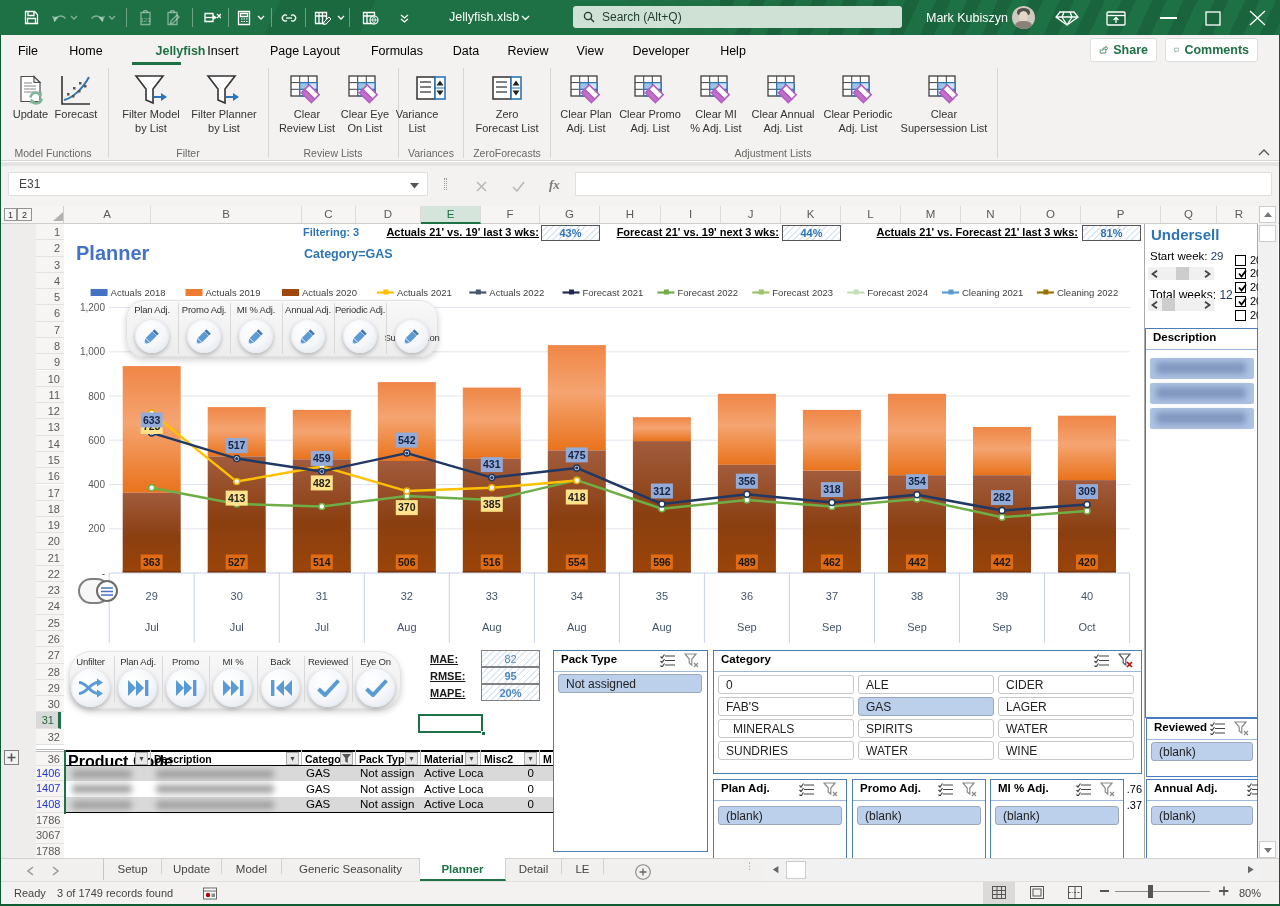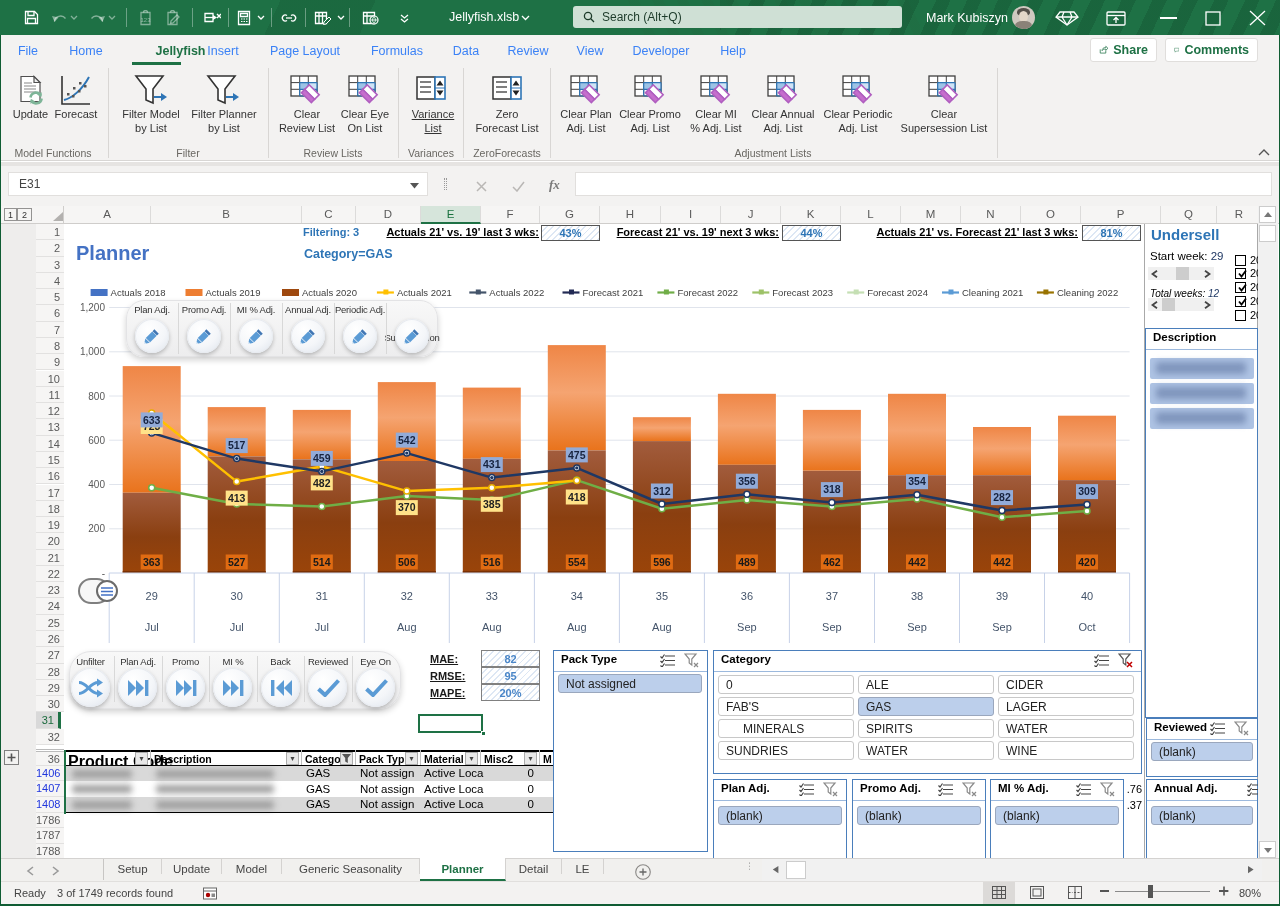--- a/index.html
+++ b/index.html
@@ -14,21 +14,21 @@
  repeating-linear-gradient(64deg, rgba(34,104,64,.28) 0 10px, transparent 10px 22px);
  background-size: 560px 35px, 380px 35px, 300px 35px;
  background-position: right top, 130px 0, 620px 0;
  background-repeat: no-repeat;
 }
 #wbname{color:#fff;font-size:12.5px;}
 #searchpill{left:573px;top:6px;width:329px;height:22px;background:#cfe0d5;border-radius:3px;color:#1d3b2a;font-size:12px;display:flex;align-items:center;}
 #account{color:#fff;font-size:12.5px;}
 
 #menubar{left:0;top:35px;width:1280px;height:30px;background:#f3f2f1;}
-.mtab{position:absolute;top:0;height:27px;line-height:27px;font-size:12.5px;color:#3b82f6;text-align:center;}
+.mtab{position:absolute;top:0;height:27px;line-height:27px;font-size:12.5px;color:#000000;text-align:center;}
 .mtab.active{color:#1e7145;font-weight:bold;margin-left:24px;}
 #jfline{left:132px;top:62px;width:49px;height:3px;background:#1e7145;}
 .pillbtn{position:absolute;top:3px;height:24px;background:#fff;border:1px solid #e0dedc;border-radius:3px;display:flex;align-items:center;color:#1e7145;font-size:12.5px;font-weight:bold;padding:0 8px;}
 
 #ribbon{left:0;top:65px;width:1280px;height:96px;background:#f3f2f1;border-bottom:1px solid #d8d6d4;}
 #ribbonstrip{left:0;top:162px;width:1280px;height:4px;background:#e6e4e2;}
 .rsep{position:absolute;top:3px;width:1px;height:90px;background:#d8d6d4;}
 .rlbl{position:absolute;font-size:11px;color:#333;text-align:center;line-height:14px;}
 .rgrp{position:absolute;top:82px;font-size:10.5px;color:#696762;text-align:center;width:120px;}
 
@@ -263,21 +263,21 @@
     </g>
   </svg>
 <div class="rlbl" style="left:336px;top:107px;width:58px;">Clear Eye<br>On List</div>
 <svg class="abs" style="left:416px;top:76px" width="30" height="26" viewBox="0 0 30 26">
     <rect x="1" y="1" width="18" height="22" fill="#fff" stroke="#333" stroke-width="1.5"></rect>
     <path stroke="#555" stroke-width="1.6" d="M4 6 h11 M4 11 h11 M4 16 h11"></path>
     <rect x="19" y="1" width="10" height="22" fill="#fff" stroke="#2e75b6" stroke-width="1.6"></rect>
     <path stroke="#2e75b6" stroke-width="1" d="M19 12 h10"></path>
     <path fill="#222" d="M20.5 9.5 l3.5 -5 l3.5 5 z M20.5 14.5 l3.5 5 l3.5 -5 z"></path>
   </svg>
-<div class="rlbl" style="left:408px;top:107px;width:50px;text-decoration:underline;">Variance<br>List</div>
+<div class="rlbl" style="left:392px;top:107px;width:50px;">Variance<br>List</div>
 <svg class="abs" style="left:492px;top:76px" width="30" height="26" viewBox="0 0 30 26">
     <rect x="1" y="1" width="18" height="22" fill="#fff" stroke="#333" stroke-width="1.5"></rect>
     <path stroke="#555" stroke-width="1.6" d="M4 6 h11 M4 11 h11 M4 16 h11"></path>
     <rect x="19" y="1" width="10" height="22" fill="#fff" stroke="#2e75b6" stroke-width="1.6"></rect>
     <path stroke="#2e75b6" stroke-width="1" d="M19 12 h10"></path>
     <path fill="#222" d="M20.5 9.5 l3.5 -5 l3.5 5 z M20.5 14.5 l3.5 5 l3.5 -5 z"></path>
   </svg>
 <div class="rlbl" style="left:472px;top:107px;width:70px;">Zero<br>Forecast List</div>
 <svg class="abs" style="left:570px;top:74px" width="34" height="32" viewBox="0 0 34 32">
     <rect x="1" y="2" width="26" height="20" fill="#fff" stroke="#404040" stroke-width="1.3"></rect>
@@ -427,40 +427,40 @@
 <div class="rowhdr" style="top:663.6px;height:16.3px;line-height:16.3px;">28</div>
 <div class="rowhdr" style="top:679.8px;height:16.3px;line-height:16.3px;">29</div>
 <div class="rowhdr" style="top:696.1px;height:16.3px;line-height:16.3px;">30</div>
 <div class="rowhdr" style="top:712.4px;height:16.3px;line-height:16.3px;background:#d9d9d9;color:#1a6a3c;border-right:3px solid #1e7145;width:25px;">31</div>
 <div class="rowhdr" style="top:728.7px;height:16.3px;line-height:16.3px;">32</div>
 <div class="rowhdr" style="top:751.5px;height:14.0px;line-height:14.0px;">36</div>
 <div class="rowhdr" style="top:765.5px;height:15.7px;line-height:15.7px;color:#2036dd;">1406</div>
 <div class="rowhdr" style="top:781.2px;height:15.7px;line-height:15.7px;color:#2036dd;">1407</div>
 <div class="rowhdr" style="top:796.9px;height:15.7px;line-height:15.7px;color:#2036dd;">1408</div>
 <div class="rowhdr" style="top:812.6px;height:15.7px;line-height:15.7px;">1786</div>
-<div class="rowhdr" style="top:828.3px;height:15.7px;line-height:15.7px;">1787</div>
+<div class="rowhdr" style="top:828.3px;height:15.7px;line-height:15.7px;">3067</div>
 <div class="rowhdr" style="top:844.0px;height:15.7px;line-height:15.7px;">1788</div>
 <div class="abs" style="left:36px;top:748.6px;width:28px;height:1px;background:#bbb;"></div>
 <div class="abs" style="left:36px;top:750.7px;width:28px;height:1px;background:#bbb;"></div>
 <div class="abs" style="left:4px;top:750px;width:15px;height:15px;border:1.5px solid #808080;background:#f3f2f1;"></div>
 <svg class="abs" style="left:7px;top:753px" width="9" height="9" viewBox="0 0 9 9">
     <path stroke="#555" stroke-width="1.6" d="M4.5 0.5 v8 M0.5 4.5 h8"></path>
   </svg>
 <div class="abs" id="sheet">
 <div class="t" style="left:239px;top:2px;width:52px;text-align:center;font-size:11px;font-weight:bold;color:#2e75b6;">Filtering: 3</div>
 <div class="t" style="left:297px;top:2px;width:178px;text-align:right;font-size:11px;font-weight:bold;color:#000;text-decoration:underline;">Actuals 21' vs. 19' last 3 wks:</div>
 <div class="t" style="left:526px;top:2px;width:189px;text-align:right;font-size:11px;font-weight:bold;color:#000;text-decoration:underline;">Forecast 21' vs. 19' next 3 wks:</div>
 <div class="t" style="left:794px;top:2px;width:220px;text-align:right;font-size:11px;font-weight:bold;color:#000;text-decoration:underline;">Actuals 21' vs. Forecast 21' last 3 wks:</div>
 <div class="t" style="left:477px;top:0.5px;background:repeating-linear-gradient(135deg,#ffffff 0 3.2px,#dde7f4 3.2px 4.5px);border:1px solid #555;width:59px;height:16px;font-size:11px;font-weight:bold;color:#2e75b6;text-align:center;line-height:15px;">43%</div>
 <div class="t" style="left:718px;top:0.5px;background:repeating-linear-gradient(135deg,#ffffff 0 3.2px,#dde7f4 3.2px 4.5px);border:1px solid #555;width:59px;height:16px;font-size:11px;font-weight:bold;color:#2e75b6;text-align:center;line-height:15px;">44%</div>
 <div class="t" style="left:1018px;top:0.5px;background:repeating-linear-gradient(135deg,#ffffff 0 3.2px,#dde7f4 3.2px 4.5px);border:1px solid #555;width:59px;height:16px;font-size:11px;font-weight:bold;color:#2e75b6;text-align:center;line-height:15px;">81%</div>
 <div class="abs" style="left:1080px;top:-2px;width:114px;height:636px;background:#fff;border:1px solid #a9a9a9;border-bottom:none;"></div>
 <div class="t" style="left:1087px;top:2px;font-size:15px;font-weight:bold;color:#2e75b6;">Undersell</div>
 <div class="t" style="left:1086px;top:26px;font-size:11.5px;color:#000;">Start week: <span style="color:#1f3864;">29</span></div>
-<div class="t" style="left:1086px;top:64px;font-size:10px;color:#000;font-style:italic;">Total weeks: <span style="color:#1f3864;">12</span></div>
+<div class="t" style="left:1086px;top:64px;font-size:12px;color:#000;">Total weeks: <span style="color:#1f3864;">12</span></div>
 <div class="abs" style="left:1084px;top:43px;width:66px;height:13px;background:#f0f0f0;"></div>
     <svg class="abs" style="left:1087px;top:46px" width="7" height="8" viewBox="0 0 7 8">
       <path fill="none" stroke="#444" stroke-width="1.8" d="M6 0.7 L1.5 4 L6 7.3"></path>
     </svg>
     <svg class="abs" style="left:1140px;top:46px" width="7" height="8" viewBox="0 0 7 8">
       <path fill="none" stroke="#444" stroke-width="1.8" d="M1 0.7 L5.5 4 L1 7.3"></path>
     </svg>
     <div class="abs" style="left:1112px;top:43px;width:13px;height:13px;background:#cdcdcd;"></div>
 <div class="abs" style="left:1084px;top:74px;width:66px;height:13px;background:#f0f0f0;"></div>
     <svg class="abs" style="left:1087px;top:77px" width="7" height="8" viewBox="0 0 7 8">
@@ -835,21 +835,21 @@
       <rect x="0" y="0" width="3.4" height="16" fill="#5b9bd5"></rect>
       <path fill="#5b9bd5" d="M13 0 l-8 8 l8 8 z M21 0 l-8 8 l8 8 z"></path>
     </svg>
 <svg class="abs" style="left:253px;top:455px" width="23" height="18" viewBox="0 0 23 18">
       <path fill="none" stroke="#5b9bd5" stroke-width="4" d="M1.5 10 l6.5 6 L21.5 1.5"></path>
     </svg>
 <svg class="abs" style="left:300.5px;top:455px" width="23" height="18" viewBox="0 0 23 18">
       <path fill="none" stroke="#5b9bd5" stroke-width="4" d="M1.5 10 l6.5 6 L21.5 1.5"></path>
     </svg>
 <div class="t" style="left:366px;top:429.29999999999995px;font-size:11px;font-weight:bold;color:#1a1a1a;text-decoration:underline;">MAE:</div>
-<div class="t" style="left:417px;top:426.29999999999995px;background:repeating-linear-gradient(135deg,#ffffff 0 3.2px,#dde7f4 3.2px 4.5px);border:1px solid #808080;width:59px;height:17px;font-size:11px;font-weight:bold;color:#4a86c8;text-align:center;line-height:16px;">82</div>
+<div class="t" style="left:417px;top:426.29999999999995px;background:repeating-linear-gradient(135deg,#ffffff 0 3.2px,#dde7f4 3.2px 4.5px);border:1px solid #808080;width:59px;height:17px;font-size:11px;font-weight:normal;color:#4a86c8;text-align:center;line-height:16px;">82</div>
 <div class="t" style="left:366px;top:446.0px;font-size:11px;font-weight:bold;color:#1a1a1a;text-decoration:underline;">RMSE:</div>
 <div class="t" style="left:417px;top:443.0px;background:repeating-linear-gradient(135deg,#ffffff 0 3.2px,#dde7f4 3.2px 4.5px);border:1px solid #808080;width:59px;height:17px;font-size:11px;font-weight:bold;color:#4a86c8;text-align:center;line-height:16px;">95</div>
 <div class="t" style="left:366px;top:462.70000000000005px;font-size:11px;font-weight:bold;color:#1a1a1a;text-decoration:underline;">MAPE:</div>
 <div class="t" style="left:417px;top:459.70000000000005px;background:repeating-linear-gradient(135deg,#ffffff 0 3.2px,#dde7f4 3.2px 4.5px);border:1px solid #808080;width:59px;height:17px;font-size:11px;font-weight:bold;color:#4a86c8;text-align:center;line-height:16px;">20%</div>
 <div class="abs" style="left:354px;top:490px;width:65px;height:19px;border:2px solid #1e7145;background:#fff;"></div>
 <div class="abs" style="left:417px;top:507px;width:5px;height:5px;background:#1e7145;border:1px solid #fff;"></div>
 <div class="thead abs" style="left:1px;top:525.5px;width:488px;height:16.5px;"></div>
 <div class="t" style="left:4px;top:528.5px;font-weight:bold;font-size:16px;color:#000;">Product Code</div>
 <div class="abs" style="left:86px;top:526px;width:1px;height:15px;background:#bfbfbf;"></div>
 <div class="t" style="left:90px;top:528.5px;font-weight:bold;font-size:10.5px;color:#000;">Description</div>
@@ -920,21 +920,21 @@
     <svg class="abs" style="left:1054px;top:429px" width="15" height="15" viewBox="0 0 15 15">
       <path fill="none" stroke="#555" stroke-width="1.2" d="M1 1 h11 l-4.2 5 v6 l-2.6 -2 v-4 z"></path>
       <path stroke="#c00000" stroke-width="1.5" d="M9 9 l5 5 M14 9 l-5 5"></path>
     </svg>
 <div class="abs" style="left:654px;top:451px;width:136px;height:19px;border-radius:3px;background:#fff;border:1px solid #c8c8c8;font-size:12px;color:#222;line-height:18px;padding-left:7px;">0</div>
 <div class="abs" style="left:794px;top:451px;width:136px;height:19px;border-radius:3px;background:#fff;border:1px solid #c8c8c8;font-size:12px;color:#222;line-height:18px;padding-left:7px;">ALE</div>
 <div class="abs" style="left:934px;top:451px;width:136px;height:19px;border-radius:3px;background:#fff;border:1px solid #c8c8c8;font-size:12px;color:#222;line-height:18px;padding-left:7px;">CIDER</div>
 <div class="abs" style="left:654px;top:473px;width:136px;height:19px;border-radius:3px;background:#fff;border:1px solid #c8c8c8;font-size:12px;color:#222;line-height:18px;padding-left:7px;">FAB'S</div>
 <div class="abs" style="left:794px;top:473px;width:136px;height:19px;border-radius:3px;background:#bccfeb;border:1px solid #9aa7bd;font-size:12px;color:#222;line-height:18px;padding-left:7px;">GAS</div>
 <div class="abs" style="left:934px;top:473px;width:136px;height:19px;border-radius:3px;background:#fff;border:1px solid #c8c8c8;font-size:12px;color:#222;line-height:18px;padding-left:7px;">LAGER</div>
-<div class="abs" style="left:654px;top:495px;width:136px;height:19px;border-radius:3px;background:#fff;border:1px solid #c8c8c8;font-size:12px;color:#222;line-height:18px;padding-left:24px;">MINERALS</div>
+<div class="abs" style="left:654px;top:495px;width:136px;height:19px;border-radius:3px;background:#fff;border:1px solid #c8c8c8;font-size:12px;color:#222;line-height:18px;padding-left:14px;">MINERALS</div>
 <div class="abs" style="left:794px;top:495px;width:136px;height:19px;border-radius:3px;background:#fff;border:1px solid #c8c8c8;font-size:12px;color:#222;line-height:18px;padding-left:7px;">SPIRITS</div>
 <div class="abs" style="left:934px;top:495px;width:136px;height:19px;border-radius:3px;background:#fff;border:1px solid #c8c8c8;font-size:12px;color:#222;line-height:18px;padding-left:7px;">WATER</div>
 <div class="abs" style="left:654px;top:517px;width:136px;height:19px;border-radius:3px;background:#fff;border:1px solid #c8c8c8;font-size:12px;color:#222;line-height:18px;padding-left:7px;">SUNDRIES</div>
 <div class="abs" style="left:794px;top:517px;width:136px;height:19px;border-radius:3px;background:#fff;border:1px solid #c8c8c8;font-size:12px;color:#222;line-height:18px;padding-left:7px;">WATER</div>
 <div class="abs" style="left:934px;top:517px;width:136px;height:19px;border-radius:3px;background:#fff;border:1px solid #c8c8c8;font-size:12px;color:#222;line-height:18px;padding-left:7px;">WINE</div>
 <div class="slicer abs" style="left:1082px;top:494px;width:112px;height:59px;"></div>
     <div class="t" style="left:1090px;top:497px;font-size:11.5px;font-weight:bold;color:#000;">Reviewed</div>
     <div class="abs" style="left:1083px;top:515px;width:110px;height:1px;background:#9cb9dd;"></div>
     <svg class="abs" style="left:1146px;top:498px" width="16" height="13" viewBox="0 0 16 13">
       <path stroke="#444" stroke-width="1.2" fill="none" d="M5 2 h10 M5 6.5 h10 M5 11 h10"></path>

